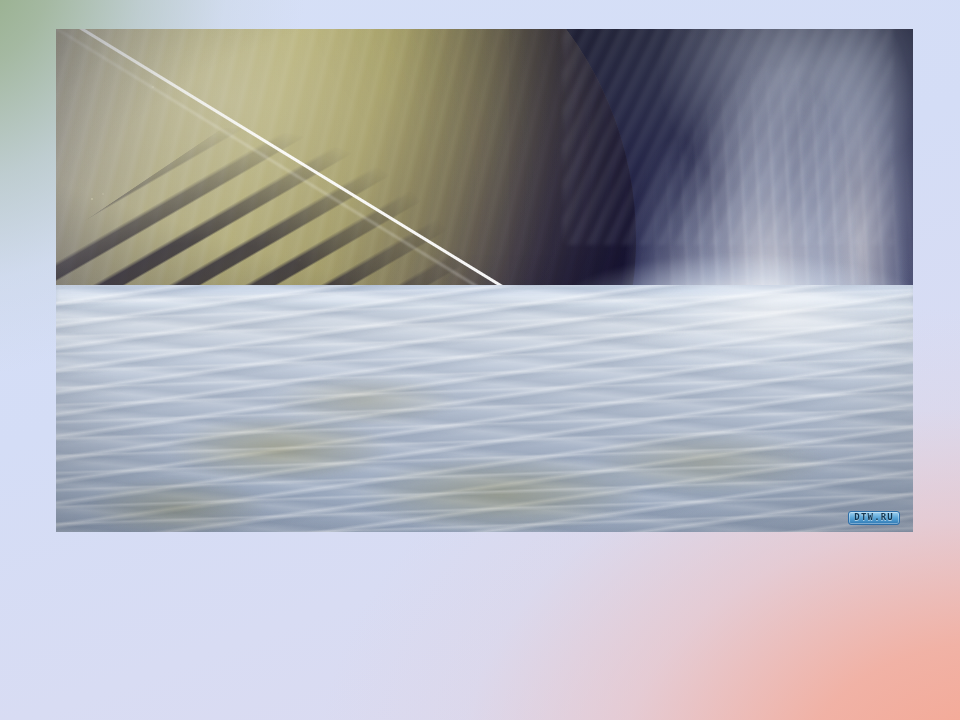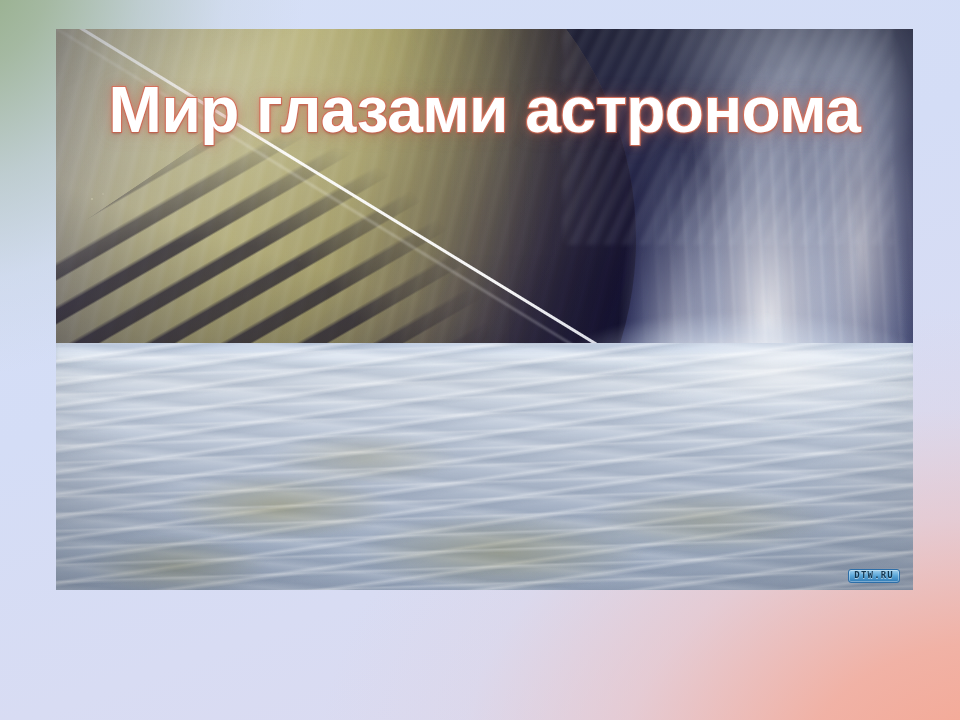--- a/index.html
+++ b/index.html
@@ -35,21 +35,21 @@
       
       linear-gradient(160deg, #d6e0f7 0%, #d4ddf6 42%, #d8dcf3 68%, #ddd9ee 100%);
   }
 
   
   #photo {
     position: absolute;
     left: 56px;
     top: 29px;
     width: 857px;
-    height: 561px;
+    height: 503px;
     overflow: hidden;
     background: #0a0a18;
   }
 
   
   .sky {
     position: absolute;
     left: 0; top: 0; right: 0;
     height: 440px;
     background:
@@ -413,15 +413,14 @@
       <div class="ground-olive"></div>
       <div class="ground-crests"></div>
       <div class="ground-mist"></div>
     </div>
 
     <div class="vignette"></div>
 
     <div id="watermark">DTW.RU</div>
   </div>
 
-  <div id="title">Мир глазами астронома</div>
 
 </div>
 
 </body></html>

